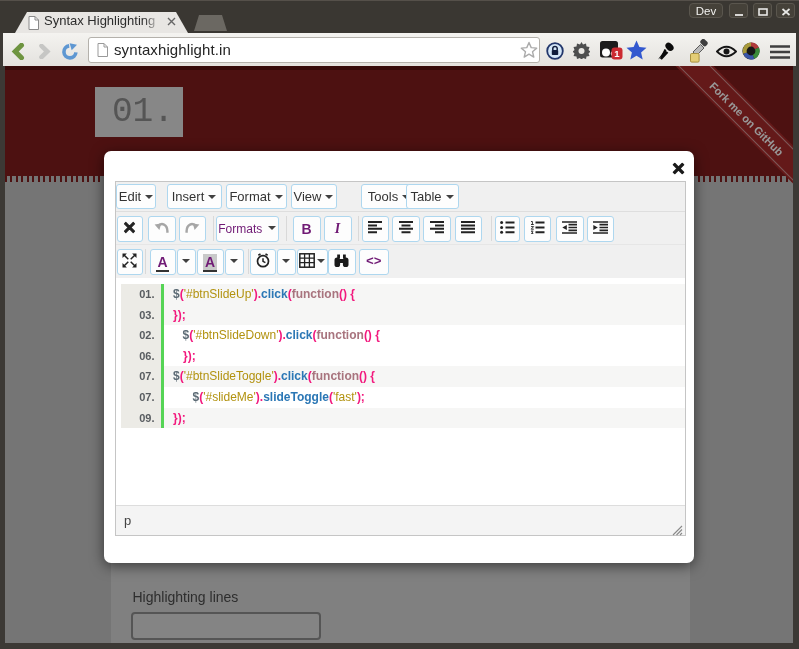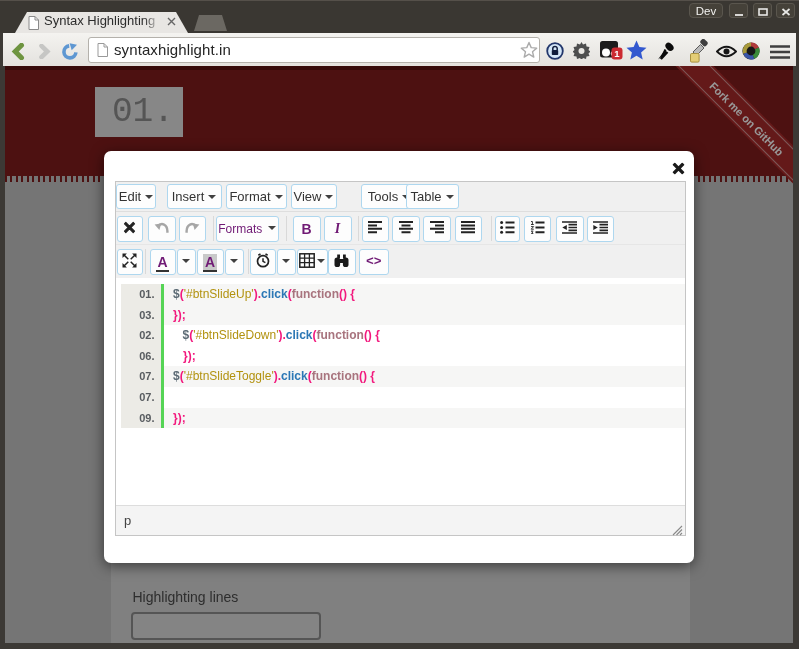--- a/index.html
+++ b/index.html
@@ -284,21 +284,21 @@
               <rect x="9" y="0.5" width="2.8" height="4" fill="#1a1a1a"></rect>
             </svg></span>
           <span class="tbtn" style="left:243px;width:29.5px;font-family:'Liberation Mono',monospace;font-weight:bold;font-size:13px">&lt;&gt;</span>
       </div>
       <div id="mcebody">
         <div class="cl odd"><span class="code-bg"></span><span class="gut">01.</span><span class="bar"></span><span class="code"><span class="d">$</span><span class="p">(</span><span class="s">'#btnSlideUp'</span><span class="p">).</span><span class="m">click</span><span class="p">(</span><span class="k">function</span><span class="p">() {</span></span></div>
         <div class="cl odd"><span class="code-bg"></span><span class="gut">03.</span><span class="bar"></span><span class="code"><span class="p">});</span></span></div>
         <div class="cl"><span class="gut">02.</span><span class="bar"></span><span class="code" style="left:66.5px"><span class="d">$</span><span class="p">(</span><span class="s">'#btnSlideDown'</span><span class="p">).</span><span class="m">click</span><span class="p">(</span><span class="k">function</span><span class="p">() {</span></span></div>
         <div class="cl"><span class="gut">06.</span><span class="bar"></span><span class="code" style="left:67px"><span class="p">});</span></span></div>
         <div class="cl odd"><span class="code-bg"></span><span class="gut">07.</span><span class="bar"></span><span class="code"><span class="d">$</span><span class="p">(</span><span class="s">'#btnSlideToggle'</span><span class="p">).</span><span class="m">click</span><span class="p">(</span><span class="k">function</span><span class="p">() {</span></span></div>
-        <div class="cl"><span class="gut">07.</span><span class="bar"></span></div>
+        <div class="cl"><span class="gut">07.</span><span class="bar"></span><span class="code" style="left:76.5px"><span class="d">$</span><span class="p">(</span><span class="s">'#slideMe'</span><span class="p">).</span><span class="m">slideToggle</span><span class="p">(</span><span class="s">'fast'</span><span class="p">);</span></span></div>
         <div class="cl odd"><span class="code-bg"></span><span class="gut">09.</span><span class="bar"></span><span class="code"><span class="p">});</span></span></div>
       </div>
       <div id="statusbar">
           <div id="sb-p">p</div>
           <div id="sb-grip"><svg width="11" height="11" viewBox="0 0 11 11">
               <path d="M10 1 L1 10 M10 4.5 L4.5 10 M10 8 L8 10" stroke="#8a8a8a" stroke-width="1.1"></path>
             </svg></div>
         </div>
     </div>
   </div>

